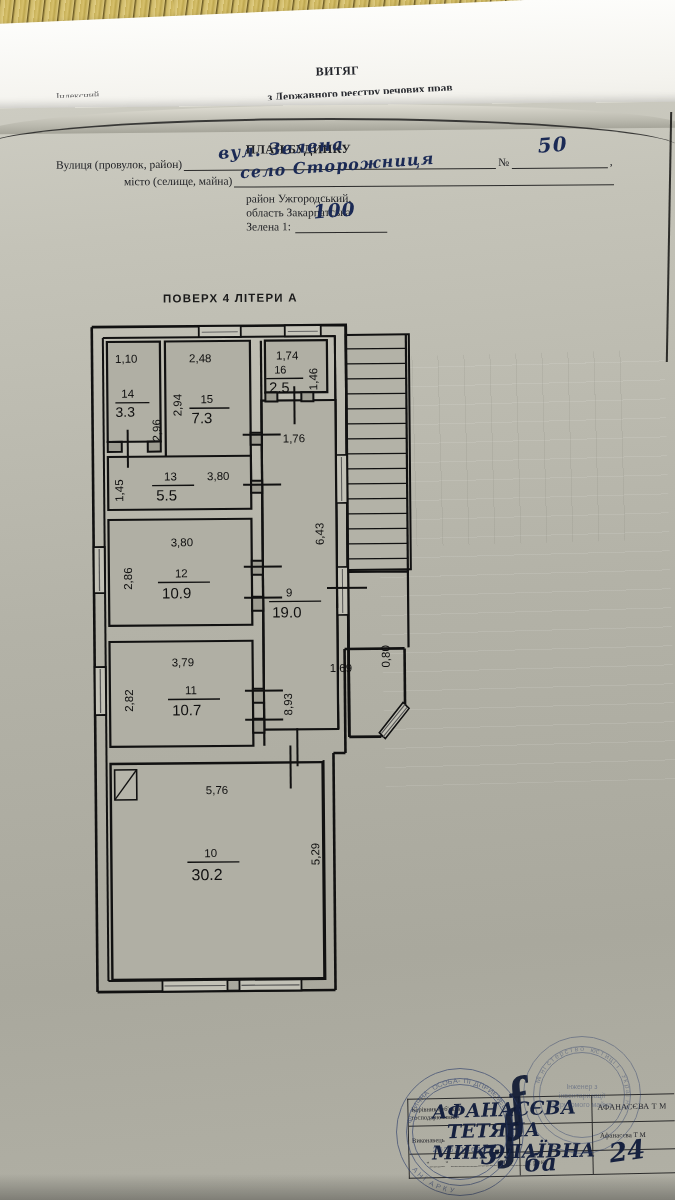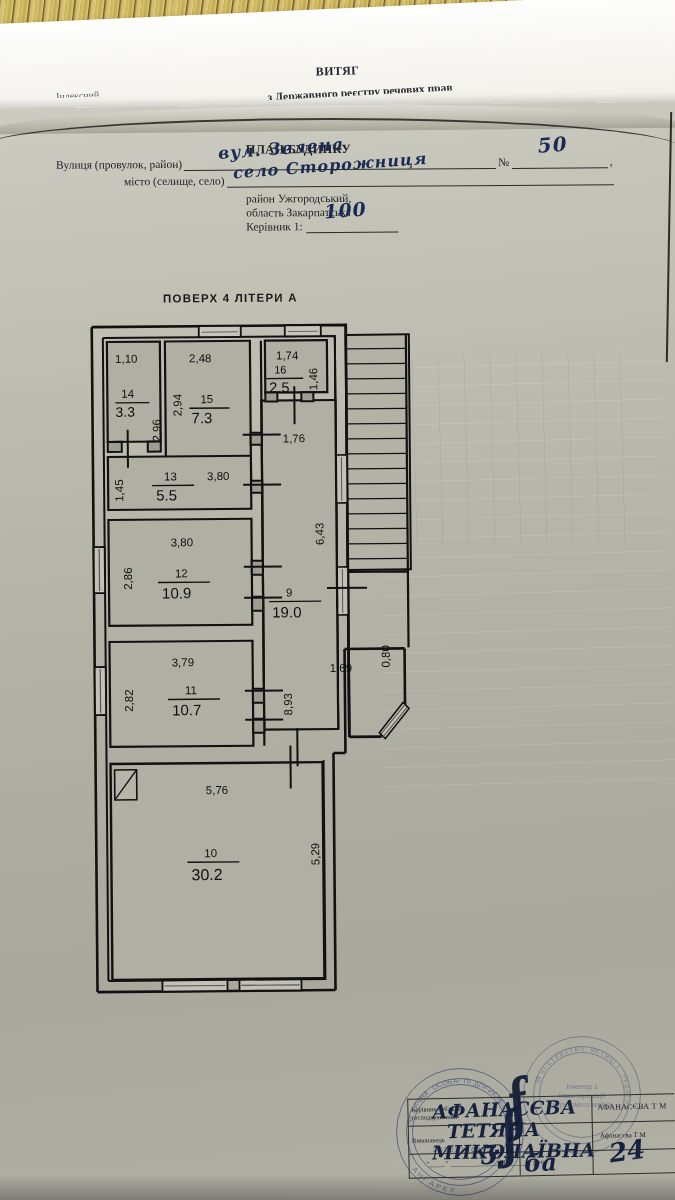--- a/index.html
+++ b/index.html
@@ -216,31 +216,31 @@
         <span class="hand" style="left:34px; top:-16px;">вул. Зелена</span>
       </span>
       <span style="width:12px; text-align:center;">№</span>
       <span class="line" style="max-width:96px;">
         <span class="hand" style="left:26px; top:-18px; font-size:20px;">50</span>
       </span>
       <span style="width:6px;">,</span>
     </div>
 
     <div class="row" style="margin-top:3px;">
-      <span class="lbl" style="margin-left:68px;">місто (селище, село)</span>
+      <span class="lbl" style="margin-left:68px;">місто (селище, майна)</span>
       <span class="line">
         <span class="hand" style="left:6px; top:-15px; font-size:16px;">село Сторожниця</span>
       </span>
     </div>
 
     <div class="addr-rest" style="margin-top:4px;">район Ужгородський,</div>
     <div class="addr-rest">область Закарпатська</div>
 
     <div class="scale-row">
-      <span>Керівник 1:</span>
+      <span>Зелена 1:</span>
       <span class="scale-line">
         <span class="hand" style="left:18px; top:-17px; font-size:19px;">100</span>
       </span>
     </div>
   </div>
 
   <div class="plan-title">ПОВЕРХ 4 ЛІТЕРИ А</div>
 
   <svg id="plan" viewBox="0 0 675 1200">
     <g transform="rotate(-0.5 337 700)">

